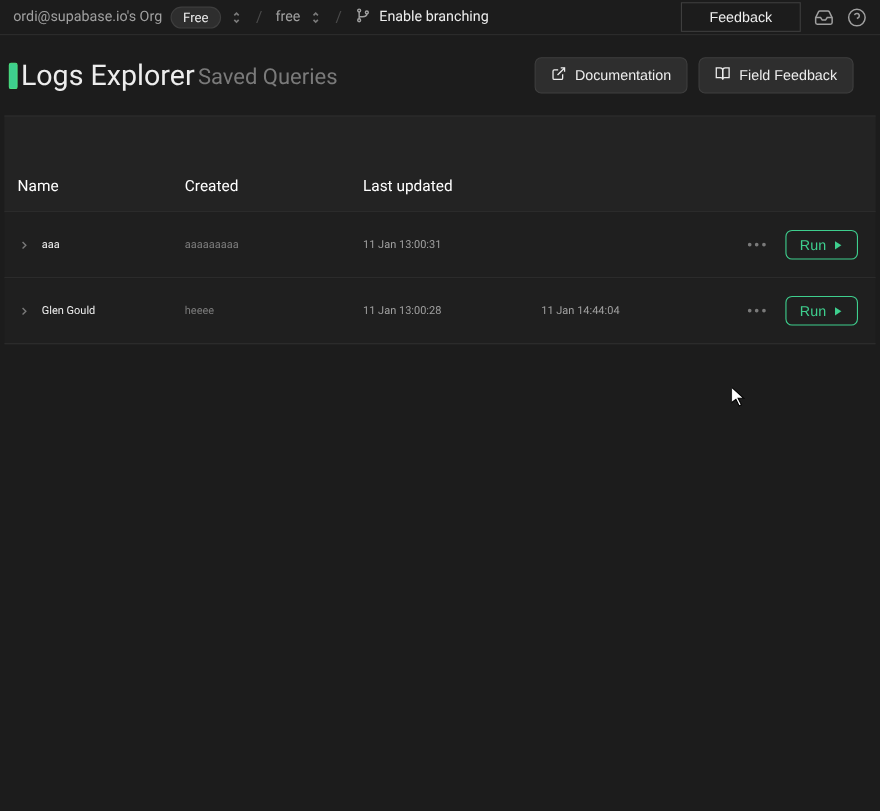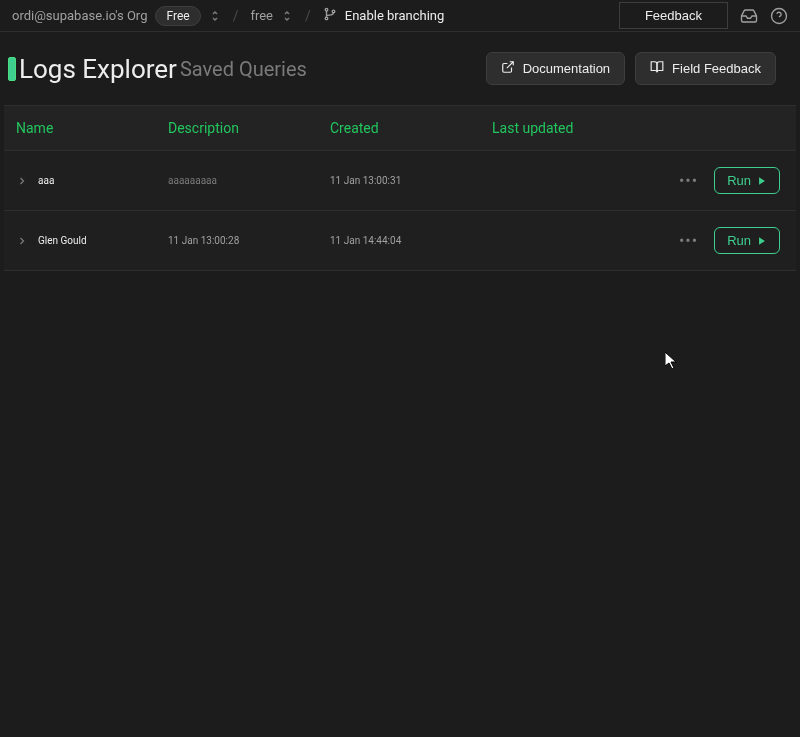--- a/index.html
+++ b/index.html
@@ -136,23 +136,24 @@
       padding: 14px 12px;
       border-top: 1px solid #2e2e2e;
       border-bottom: 1px solid #2e2e2e;
     }
     .col-name { width: 152px; padding-left: 0px; }
     .col-desc { width: 162px; }
     .col-created { width: 162px; }
     .col-updated { width: 186px; }
     .col-actions { flex: 1; }
     .th {
-      color: #22c55e;
+      color: #ffffff;
       font-size: 14px;
       font-weight: 400;
+      margin-top: 42px;
     }
     .table-row {
       display: flex;
       align-items: center;
       padding: 16px 12px;
       border-bottom: 1px solid #2e2e2e;
       background: #1f1f1f;
     }
     .row-expand {
       width: 22px;
@@ -286,21 +287,20 @@
           </svg>
       </span>
       <span>Field Feedback</span>
     </button>
   </div>
 </div>
 
 <div class="table-container">
   <div class="table-header">
     <div class="th col-name">Name</div>
-    <div class="th col-desc">Description</div>
     <div class="th col-created">Created</div>
     <div class="th col-updated">Last updated</div>
     <div class="th col-actions"></div>
   </div>
 
   <div class="table-row">
     <span class="row-expand">
       <svg width="12" height="12" viewBox="0 0 24 24" fill="none" stroke="currentColor" stroke-width="2.5">
           <polyline points="9 18 15 12 9 6"></polyline>
         </svg>
@@ -319,20 +319,21 @@
     </div>
   </div>
 
   <div class="table-row">
     <span class="row-expand">
       <svg width="12" height="12" viewBox="0 0 24 24" fill="none" stroke="currentColor" stroke-width="2.5">
           <polyline points="9 18 15 12 9 6"></polyline>
         </svg>
     </span>
     <div class="cell cell-name">Glen Gould</div>
+    <div class="cell cell-desc">heeee</div>
     <div class="cell cell-created">11 Jan 13:00:28</div>
     <div class="cell cell-updated">11 Jan 14:44:04</div>
     <div class="cell-actions">
       <span class="more-icon">•••</span>
       <button class="run-btn">
         <span>Run</span>
         <svg width="10" height="10" viewBox="0 0 24 24" fill="currentColor">
             <polygon points="5 3 19 12 5 21 5 3"></polygon>
           </svg>
       </button>

